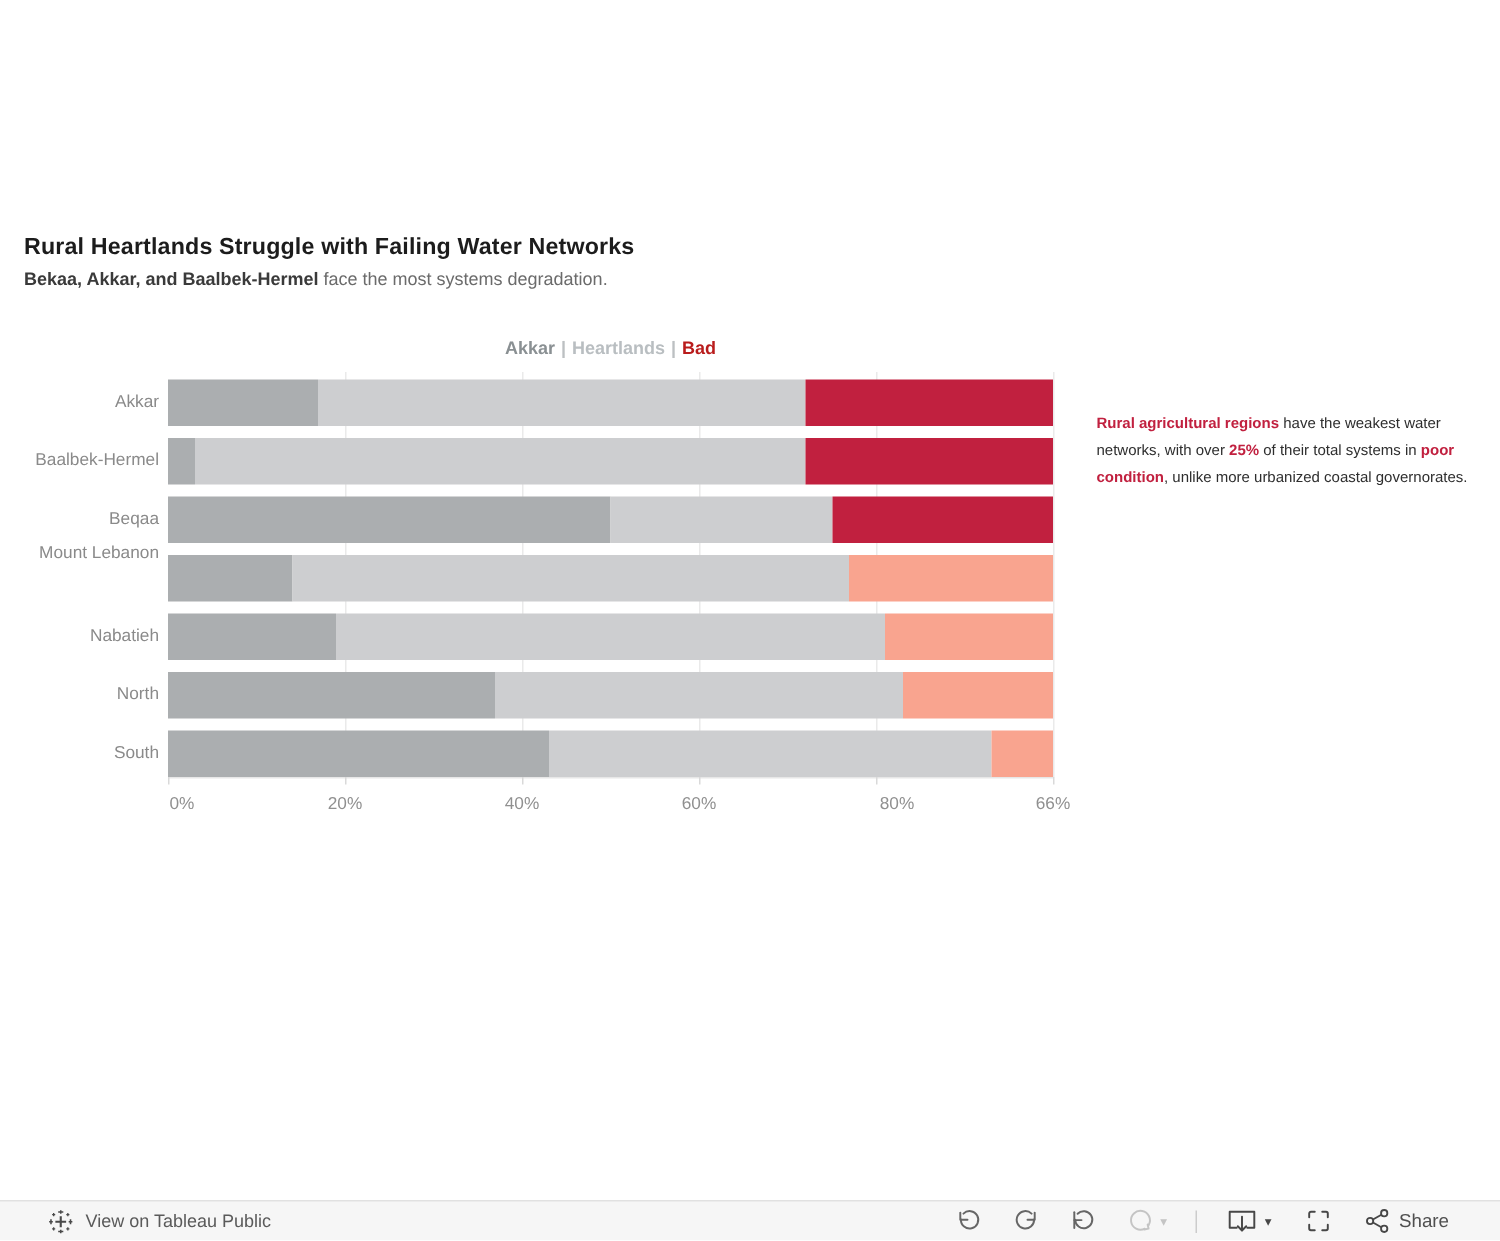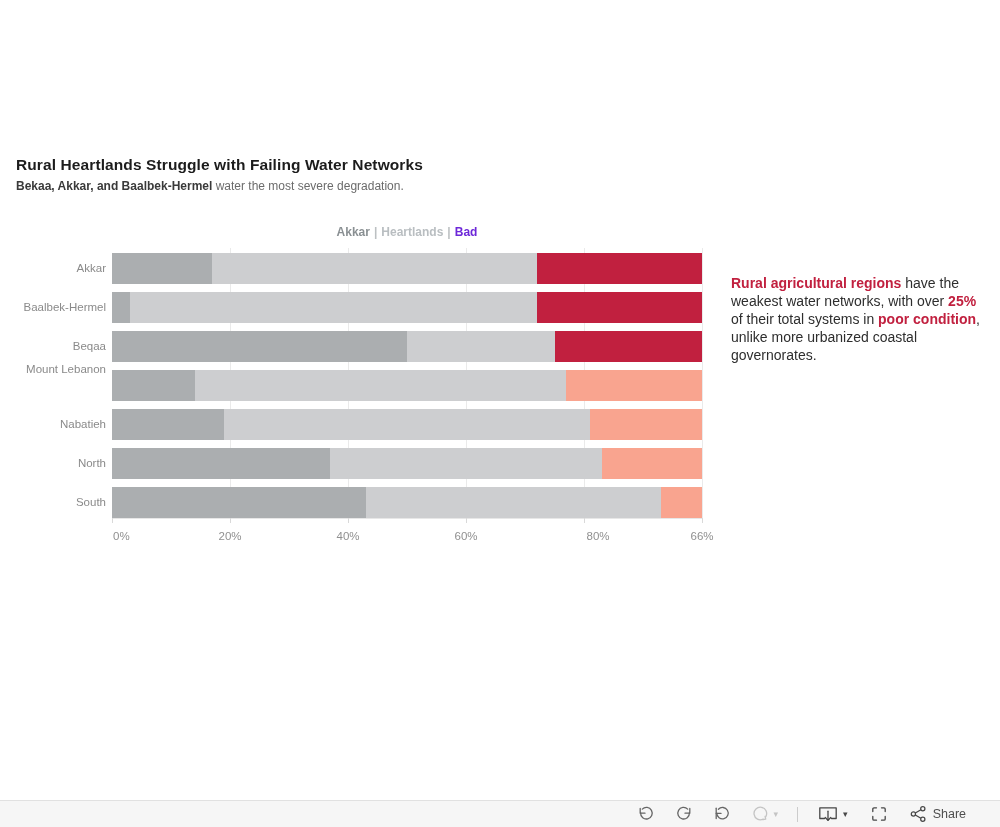--- a/index.html
+++ b/index.html
@@ -34,21 +34,21 @@
   }
   .xlabels{position:absolute;left:112px;top:530px;width:600px;height:16px;}
   .xlab{
     position:absolute;top:0;font-size:11.5px;color:#909090;
     transform:translateX(-50%);white-space:nowrap;
   }
   .xlab.first{transform:none;}
   
   .annotation{
     position:absolute;left:731px;top:274px;width:256px;
-    font-size:14px;line-height:18px;color:#2e2e2e;
+    font-size:10px;line-height:18px;color:#2e2e2e;
   }
   .annotation .hl{font-weight:bold;}
   
   .toolbar{
     position:absolute;left:0;top:800px;width:1000px;height:26px;
     background:#f6f6f6;border-top:1px solid #e1e1e1;
   }
   .tb-left{
     position:absolute;left:32px;top:0;height:26px;display:flex;align-items:center;
     gap:8px;cursor:pointer;text-decoration:none;
@@ -67,23 +67,23 @@
   .share-label{font-size:12.5px;color:#4f4f4f;margin-left:6px;text-align:right;}
   svg{display:block;}
 </style>
 </head>
 <body>
 
 <div>
 
   <h1 class="title">Rural Heartlands Struggle with Failing Water Networks</h1>
 
-  <div class="subtitle"><span class="sub-b">Bekaa, Akkar, and Baalbek-Hermel</span><span> water the most severe degradation.</span></div>
-
-  <div class="legend" id="legend"><span style="color: rgb(138, 144, 147);">Akkar</span><span class="lsep">|</span><span style="color: rgb(185, 190, 193);">Heartlands</span><span class="lsep">|</span><span style="color: #6d28d9;">Bad</span></div>
+  <div class="subtitle"><span class="sub-b">Bekaa, Akkar, and Baalbek-Hermel</span><span> face the most systems degradation.</span></div>
+
+  <div class="legend" id="legend"><span style="color: rgb(138, 144, 147);">Akkar</span><span class="lsep">|</span><span style="color: rgb(185, 190, 193);">Heartlands</span><span class="lsep">|</span><span style="color: #b91c1c;">Bad</span></div>
 
   <div class="ylabels" id="ylabels">
       <div class="ylab" style="top: 5px;">Akkar</div>
       <div class="ylab" style="top: 44px;">Baalbek-Hermel</div>
       <div class="ylab" style="top: 83px;">Beqaa</div>
       <div class="ylab" style="top: 106px;">Mount Lebanon</div>
       <div class="ylab" style="top: 161px;">Nabatieh</div>
       <div class="ylab" style="top: 200px;">North</div>
       <div class="ylab" style="top: 239px;">South</div>
     </div>
@@ -144,20 +144,36 @@
       <span class="xlab" style="left: 236px;">40%</span>
       <span class="xlab" style="left: 354px;">60%</span>
       <span class="xlab" style="left: 486px;">80%</span>
       <span class="xlab" style="left: 590px;">66%</span>
     </div>
 
   <div class="annotation" id="annotation"><span class="hl" style="color: rgb(193, 32, 63);">Rural agricultural regions</span><span> have the weakest water networks, with over </span><span class="hl" style="color: rgb(193, 32, 63);">25%</span><span> of their total systems in </span><span class="hl" style="color: rgb(193, 32, 63);">poor condition</span><span>, unlike more urbanized coastal governorates.</span></div>
 
   <div class="toolbar">
 
+    <a class="tb-left">
+      <span class="tb-logo">
+        <svg width="17" height="17" viewBox="0 0 18 18" fill="none" stroke="currentColor">
+          <path d="M9 5.2 V12.8 M5.2 9 H12.8" stroke-width="1.5"></path>
+          <path d="M9 0.8 V3.4 M7.2 2.1 H10.8" stroke-width="1.1"></path>
+          <path d="M9 14.6 V17.2 M7.2 15.9 H10.8" stroke-width="1.1"></path>
+          <path d="M0.8 9 H3.4 M2.1 7.2 V10.8" stroke-width="1.1"></path>
+          <path d="M14.6 9 H17.2 M15.9 7.2 V10.8" stroke-width="1.1"></path>
+          <path d="M4 2.9 V5.1 M2.9 4 H5.1" stroke-width="0.9"></path>
+          <path d="M14 2.9 V5.1 M12.9 4 H15.1" stroke-width="0.9"></path>
+          <path d="M4 12.9 V15.1 M2.9 14 H5.1" stroke-width="0.9"></path>
+          <path d="M14 12.9 V15.1 M12.9 14 H15.1" stroke-width="0.9"></path>
+        </svg>
+      </span>
+      <span class="tb-label">View on Tableau Public</span>
+    </a>
 
     <div class="tb-right">
       <span class="tbtn mr20">
         <svg width="18" height="18" viewBox="0 0 18 18" fill="none" stroke="currentColor" stroke-width="1.3" stroke-linecap="round" stroke-linejoin="round">
           <path d="M3.2 3.4 V8.2 H8"></path>
             <path d="M3.6 8 A5.8 5.8 0 1 0 5.3 4.1"></path>
         </svg>
       </span>
       <span class="tbtn mr20">
         <svg width="18" height="18" viewBox="0 0 18 18" fill="none" stroke="currentColor" stroke-width="1.3" stroke-linecap="round" stroke-linejoin="round">

